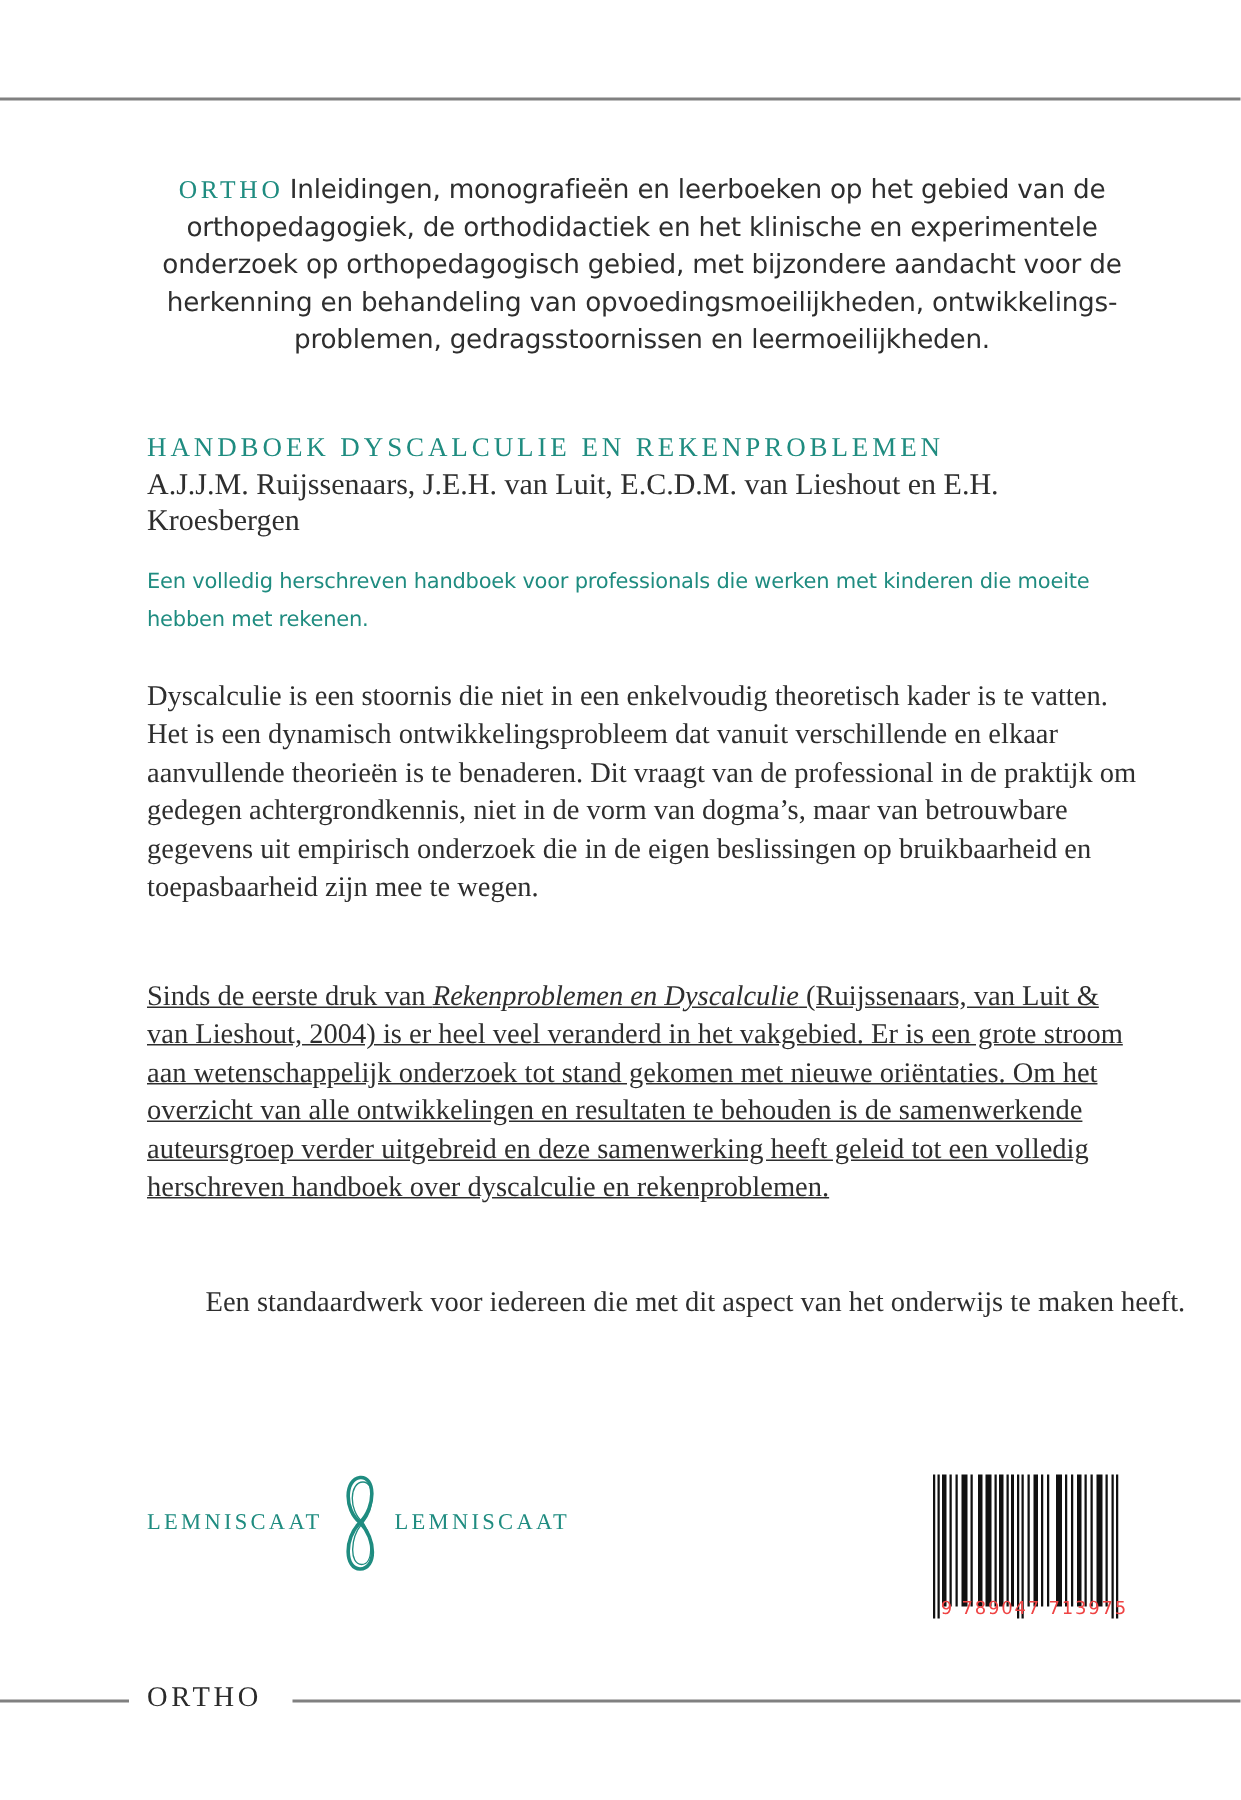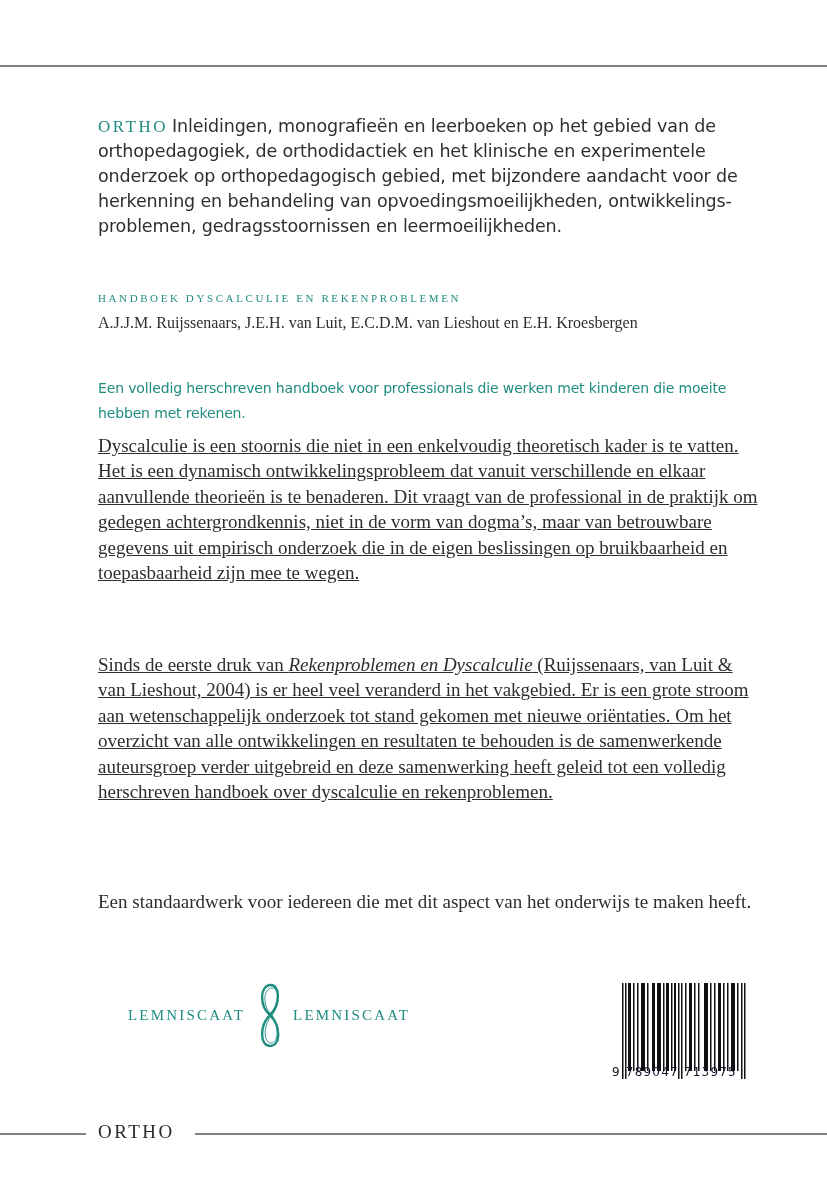--- a/index.html
+++ b/index.html
@@ -28,98 +28,99 @@
       left: 98px;
       width: 660px;
     }
     .series-text {
       top: 114px;
       font-family: "DejaVu Sans", "Liberation Sans", sans-serif;
       font-size: 17.5px;
       line-height: 25px;
       color: #2e2e2e;
       letter-spacing: -0.15px;
+      text-align: center;
     }
     .series-label {
       color: #1f8c80;
       font-family: "Liberation Serif", "DejaVu Serif", serif;
       letter-spacing: 2.5px;
       font-size: 17px;
       margin-right: 4px;
     }
     .book-title {
       top: 287px;
       font-family: "Liberation Serif", "DejaVu Serif", serif;
-      font-size: 11px;
+      font-size: 18px;
       letter-spacing: 2.6px;
       color: #1f8c80;
       line-height: 22px;
     }
     .authors {
       top: 311px;
       font-family: "Liberation Serif", "DejaVu Serif", serif;
-      font-size: 16px;
+      font-size: 20px;
       color: #2e2e2e;
       line-height: 24px;
     }
     .tagline {
       top: 376px;
       font-family: "DejaVu Sans", "Liberation Sans", sans-serif;
       font-size: 14px;
       line-height: 25px;
       color: #1f8c80;
       letter-spacing: -0.15px;
     }
     .para {
       font-family: "Liberation Serif", "DejaVu Serif", serif;
       font-size: 19px;
       line-height: 25.4px;
       color: #2e2e2e;
       margin: 0;
     }
-    .p1 { top: 433px; text-decoration: underline; }
+    .p1 { top: 452px; }
     .p2 { top: 652px; text-decoration: underline; }
-    .p3 { top: 889px; }
+    .p3 { top: 856px; margin-left: 39px; }
     .para em { font-style: italic; }
 
     .publisher {
       position: absolute;
       left: 98px;
       top: 980px;
       height: 70px;
       display: flex;
       align-items: center;
       color: #1f8c80;
       font-family: "Liberation Serif", "DejaVu Serif", serif;
       font-size: 15px;
       letter-spacing: 2.2px;
-      margin-left: 30px;
     }
     .publisher .logo {
       width: 34px;
       height: 70px;
       margin: 0 6px 0 8px;
     }
     .barcode {
       position: absolute;
       left: 618px;
       top: 980px;
       width: 132px;
       height: 104px;
     }
     .barcode-digits {
       position: absolute;
       left: 612px;
       top: 1065px;
       width: 140px;
       font-family: "DejaVu Sans", "Liberation Sans", sans-serif;
       font-size: 12px;
-      color: #0f172a;
+      color: #ef4444;
       letter-spacing: 1.2px;
       white-space: nowrap;
+      text-align: right;
     }
     .footer-rule-left {
       position: absolute;
       left: 0;
       top: 1133px;
       width: 86px;
       height: 2px;
       background: #808080;
     }
     .footer-rule-right {

